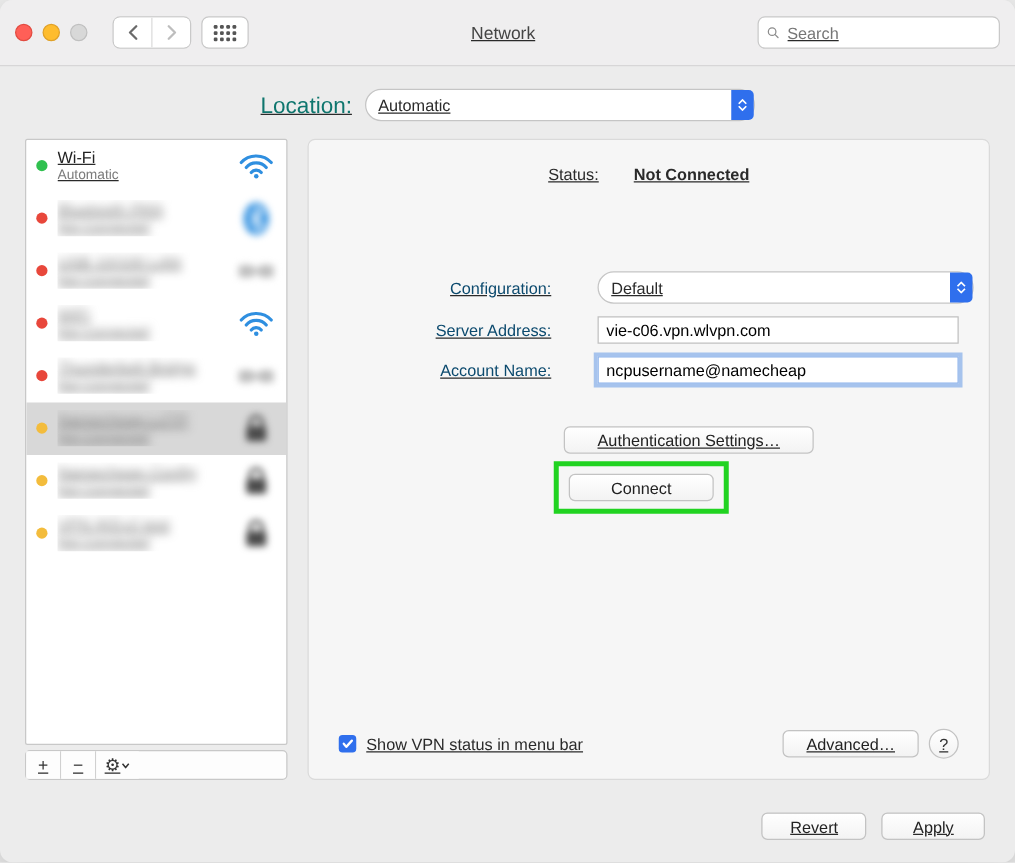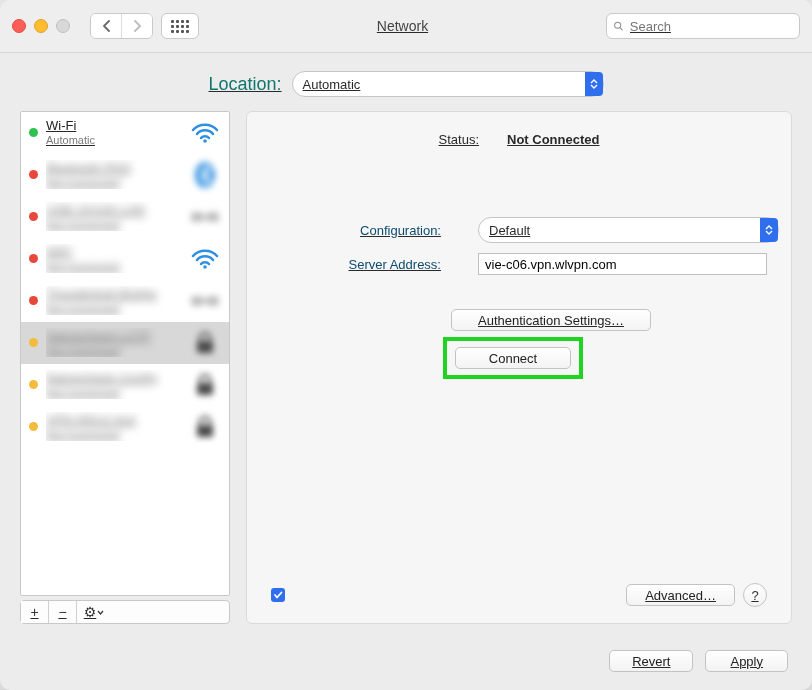--- a/index.html
+++ b/index.html
@@ -586,37 +586,44 @@
         </div>
       </div>
 
       <div class="form-row">
         <label>Server Address:</label>
         <div class="field">
           <input class="text-field" value="vie-c06.vpn.wlvpn.com" style="">
         </div>
       </div>
 
+      <div class="form-row">
+        <label>Account Name:</label>
+        <div class="field">
+          <input class="text-field focused" value="ncpusername@namecheap" style="">
+        </div>
+      </div>
 
       <div class="auth-row">
         <button class="macbtn" style="width:200px;">Authentication Settings…</button>
       </div>
 
       <div style="padding-left:172px;">
         <div class="connect-highlight">
           <button class="macbtn">Connect</button>
         </div>
       </div>
 
       <div class="bottom-options">
         <div class="checkbox-box">
           <svg width="10" height="10" viewBox="0 0 10 10">
               <path d="M2 5 L4 7.5 L8.5 2.5" stroke="white" stroke-width="1.8" fill="none" stroke-linecap="round" stroke-linejoin="round"></path>
             </svg>
         </div>
+        <span>Show VPN status in menu bar</span>
 
         <div class="advanced-wrap">
           <button class="macbtn" style="padding:0 18px;">Advanced…</button>
           <div class="help-btn">?</div>
         </div>
       </div>
 
     </div>
   </div>
 

